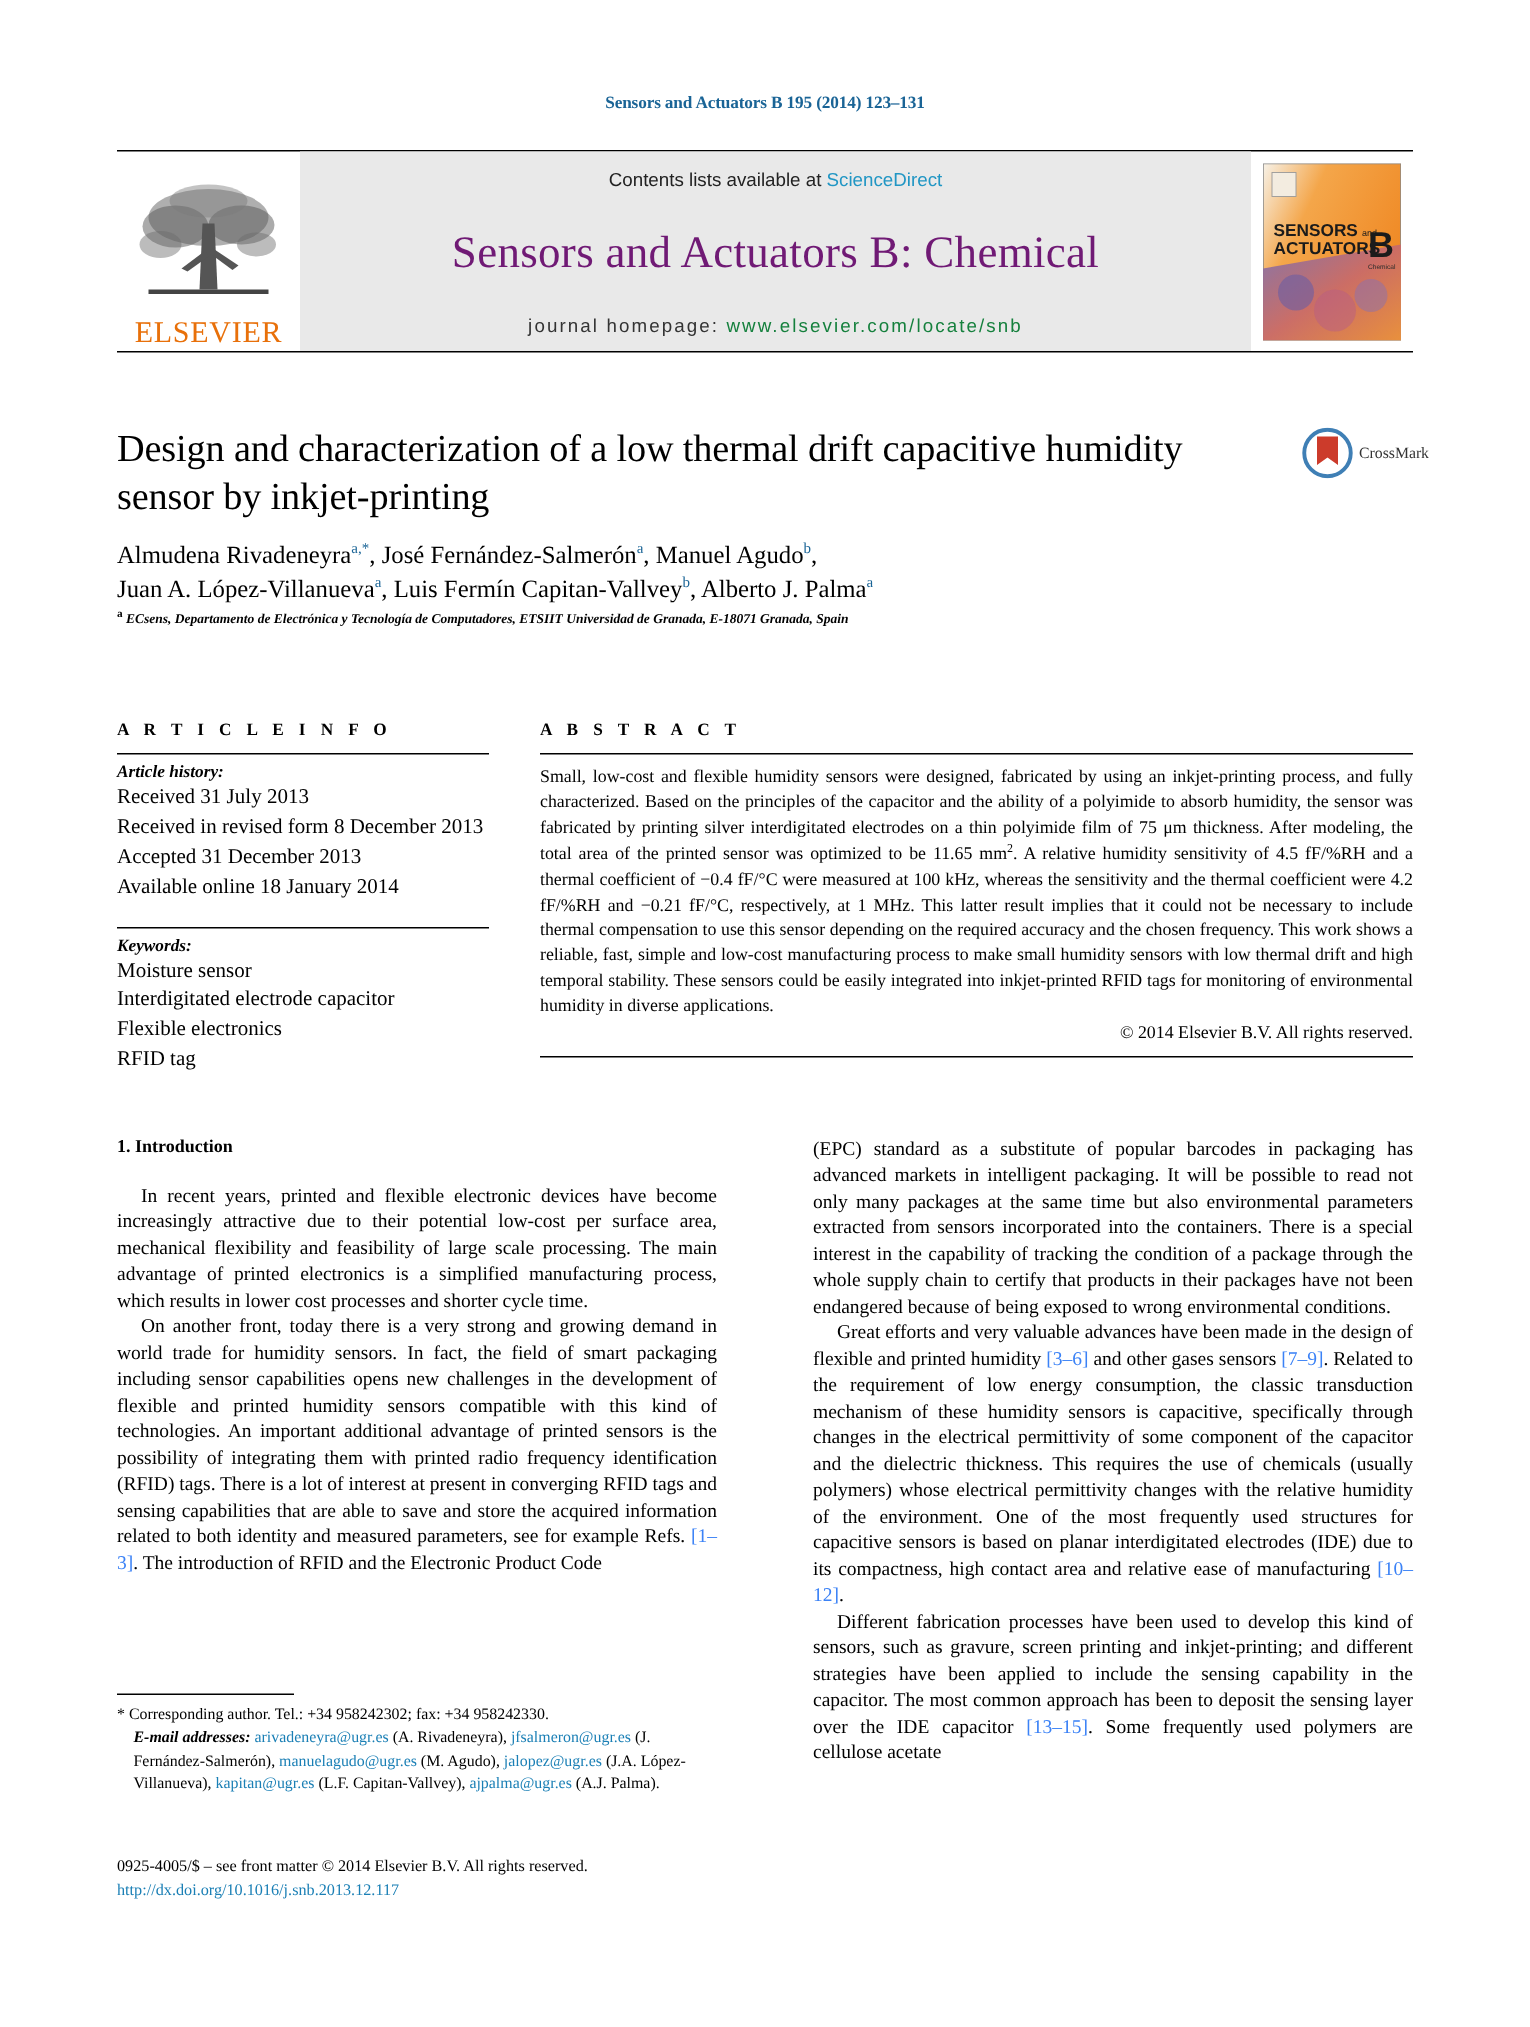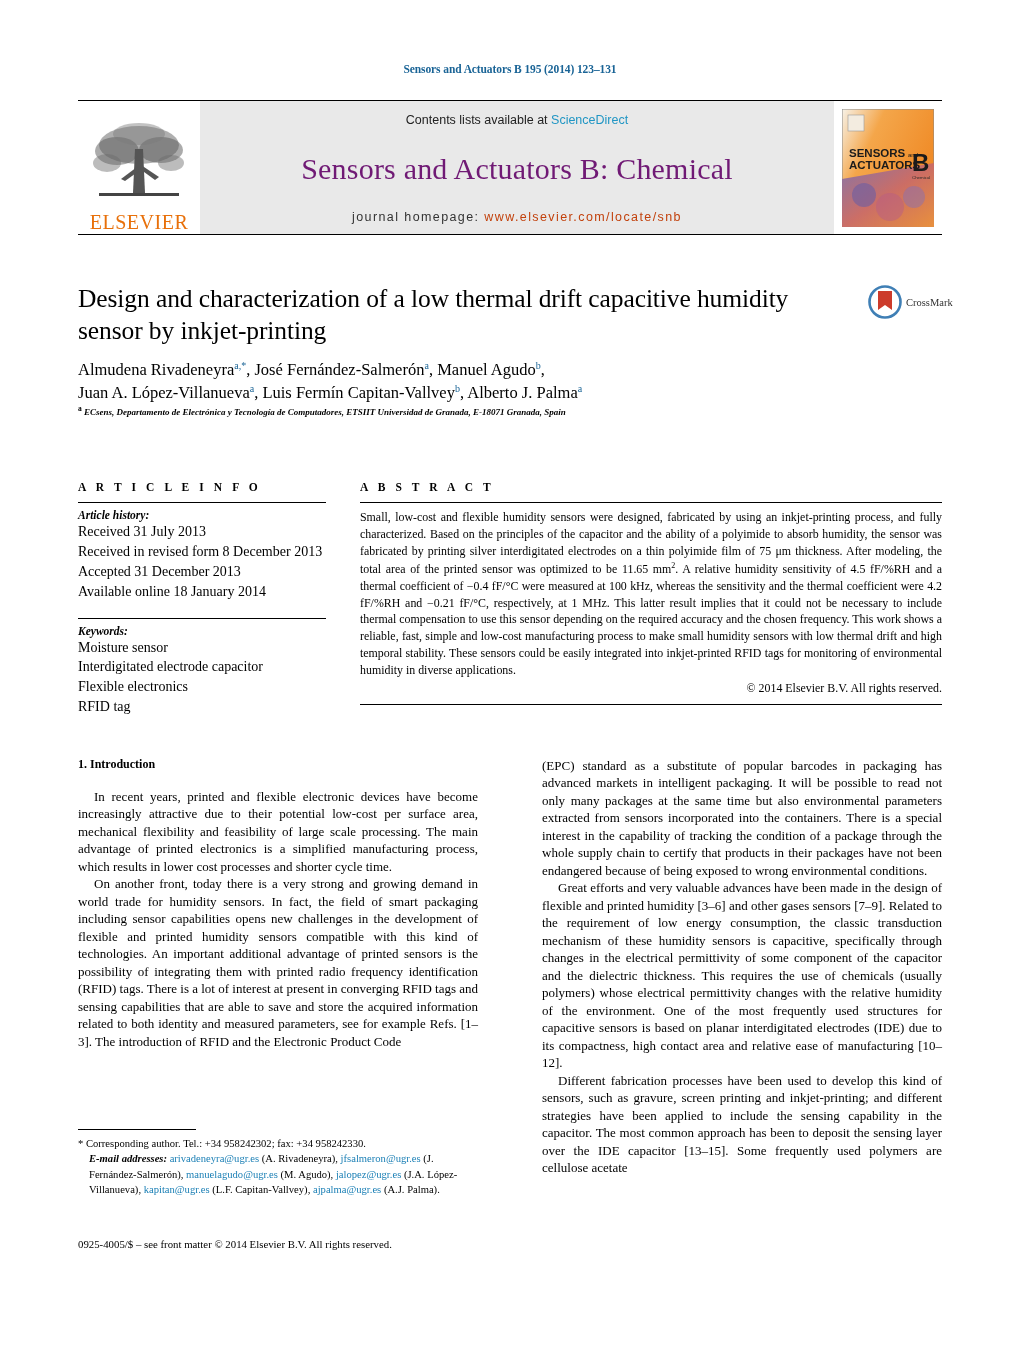--- a/index.html
+++ b/index.html
@@ -91,21 +91,21 @@
     font-size: 30px;
     color: #701a75;
     letter-spacing: 0.2px;
   }
   .homepage-line {
     font-family: "Liberation Sans", sans-serif;
     font-size: 12.5px;
     color: #333;
     letter-spacing: 1.4px;
   }
-  .homepage-line .url { color: #c2410c; }
+  .homepage-line .url { color: #15803d; }
   .cover-thumb {
     width: 108px;
     flex: 0 0 108px;
     display: flex;
     align-items: center;
     justify-content: center;
   }
 
   
   .title-block {
@@ -228,21 +228,21 @@
   }
   .para {
     font-size: 13px;
     line-height: 1.345;
     text-align: justify;
     margin: 0;
     text-indent: 16px;
     hyphens: none;
   }
   .para + .para { margin-top: 0px; }
-  .ref { color: #000000; }
+  .ref { color: #3b82f6; }
 
   
   .footnote-block {
     position: absolute;
     top: 1129px;
     left: 78px;
     width: 400px;
   }
   .fn-rule {
     border-top: 1.1px solid #000;
@@ -404,15 +404,16 @@
       <span class="mail">jfsalmeron@ugr.es</span> <span>(J. Fernández-Salmerón)</span>,
       <span class="mail">manuelagudo@ugr.es</span> <span>(M. Agudo)</span>,
       <span class="mail">jalopez@ugr.es</span> <span>(J.A. López-Villanueva)</span>,
       <span class="mail">kapitan@ugr.es</span> <span>(L.F. Capitan-Vallvey)</span>,
       <span class="mail">ajpalma@ugr.es</span> <span>(A.J. Palma).</span>
     </div>
   </div>
 
   <div class="imprint">
     <div>0925-4005/$ – see front matter © 2014 Elsevier B.V. All rights reserved.</div>
+    <div class="doi">http://dx.doi.org/10.1016/j.snb.2013.12.117</div>
   </div>
 
 </div>
 
 </body></html>

